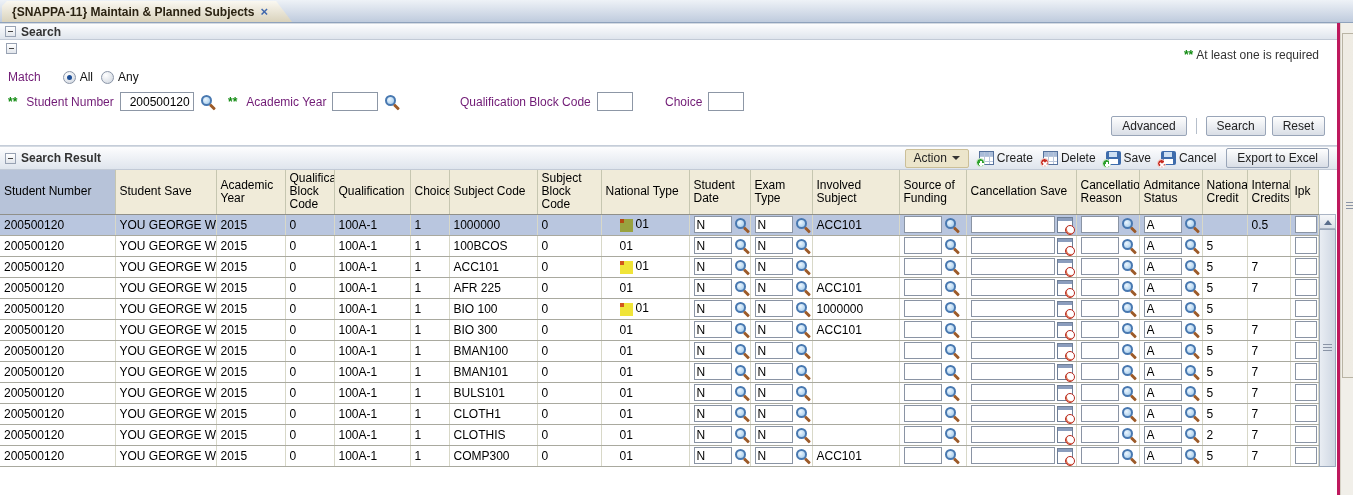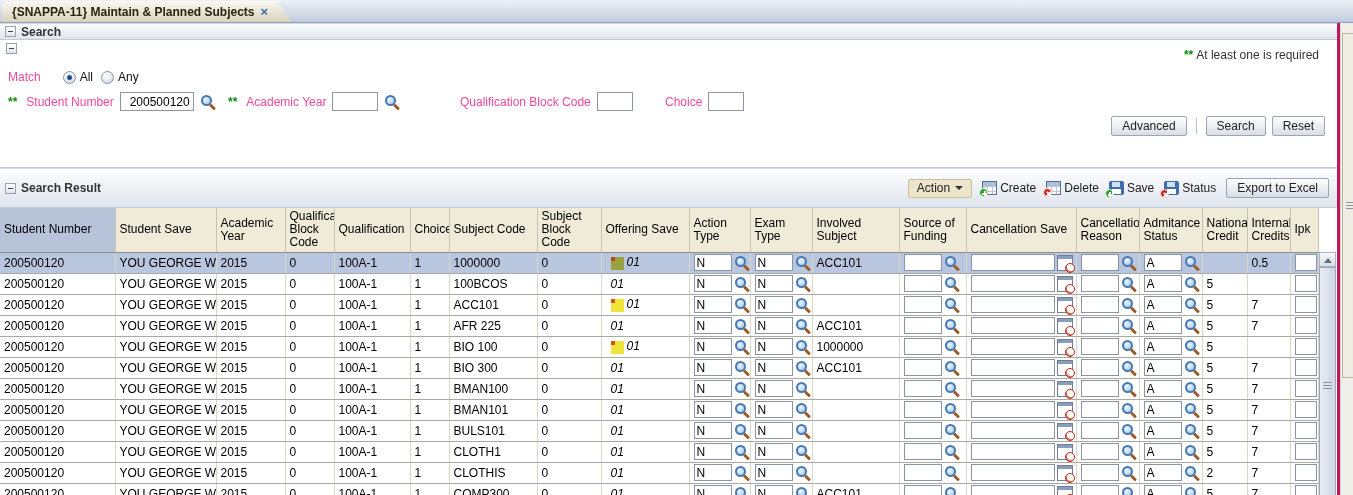--- a/index.html
+++ b/index.html
@@ -23,25 +23,25 @@
   
   .panel-header { height:17px; background:linear-gradient(#fdfdfe,#dfe5ed);
                   border-top:1px solid #d4dae2; border-bottom:1px solid #c2cad6;
                   display:flex; align-items:center; padding-left:5px; }
   .panel-title { font-weight:bold; color:#333; margin-left:5px; }
   .collapse-box { width:11px; height:11px; border:1px solid #98a2b3; background:linear-gradient(#fff,#e2e6ec);
                   position:relative; display:inline-block; cursor:pointer; flex:0 0 11px; }
   .collapse-box::before { content:""; position:absolute; left:2px; right:2px; top:4px; height:1px; background:#444; }
 
   
-  .search-body { position:relative; height:128px; border-bottom:1px solid #c5cdd9; background:#fff;padding-left:20px; }
+  .search-body { position:relative; height:106px; border-bottom:1px solid #c5cdd9; background:#fff;padding-left:20px; }
   .sub-collapse { position:absolute; left:6px; top:3px; }
   .required-note { position:absolute; right:18px; top:8px; color:#333; }
   .req-stars { color:#128b12; font-weight:bold; margin-right:3px; }
-  .field-label { color:#ec4899; }
+  .field-label { color:#701a75; }
   .match-row { position:absolute; left:8px; top:30px; display:flex; align-items:center; }
   .match-row .field-label { margin-right:14px; }
   .radio { width:13px; height:13px; border:1px solid #8b96a8; border-radius:50%;
            background:radial-gradient(circle at 35% 30%, #fff, #ccd3dd); display:inline-block;
            position:relative; cursor:pointer; margin:0 4px 0 8px; }
   .radio.checked::after { content:""; position:absolute; left:3px; top:3px; width:5px; height:5px;
                           border-radius:50%; background:#1d4e96; }
   .radio-label { color:#111; }
 
   .fields-row { position:absolute; left:0; top:52px; width:100%; height:22px; }
@@ -66,21 +66,21 @@
         border:1px solid #b8281c; border-radius:50%; background:#fff;
         box-shadow:inset 1px -1px 0 0 #d96a4a; }
 
   .search-buttons { position:absolute; right:12px; top:76px; display:flex; align-items:center; gap:6px; }
   .btn { height:20px; padding:1px 10px; background:linear-gradient(#fefefe,#d9dee6);
          border:1px solid #99a5b8; border-radius:2px; font:12px "Liberation Sans",sans-serif; color:#222;
          cursor:pointer; }
   .btn-sep { width:1px; height:16px; background:#b6bfcb; margin:0 3px; }
 
   
-  .results-header { height:40px; }
+  .results-header { height:24px; }
   .header-actions { margin-left:auto; display:flex; align-items:center; gap:10px; padding-right:8px; }
   .action-menu-btn { display:flex; align-items:center; gap:5px; background:#ece5cb; border:1px solid #cbbf98;
                      border-radius:2px; height:19px; padding:0 8px; font:12px "Liberation Sans",sans-serif;
                      color:#222; cursor:pointer; }
   .caret { width:0; height:0; border-left:4px solid transparent; border-right:4px solid transparent;
            border-top:4px solid #333; display:inline-block; }
   .tool-btn { display:flex; align-items:center; gap:3px; background:transparent; border:none;
               font:12px "Liberation Sans",sans-serif; color:#222; cursor:pointer; }
 
   .icon { display:inline-block; position:relative; }
@@ -117,21 +117,21 @@
   
   .table-area { display:flex; height:297px; overflow:hidden; }
   table { border-collapse:collapse; table-layout:fixed; width:1318px; flex:0 0 1318px; }
   th { height:44px; background:#f0ebd9; border-right:1px solid #c6c6b0; border-bottom:1px solid #90908a;
        font-weight:normal; text-align:left; padding:2px 4px; vertical-align:middle; line-height:13px;
        overflow:hidden; cursor:pointer; }
   th.rowheader { background:#b7c3d9; }
   td { height:20px; border-right:1px solid #d8d8c8; border-bottom:1px solid #a9a99f;
        padding:0 4px; overflow:hidden; white-space:nowrap; vertical-align:middle; background:#fff; }
   tr.selected td { background:#b9c6df; }
-  td.offering-cell { padding-left:9px;font-style:italic; }
+  td.offering-cell { padding-left:18px; }
   .cell-input { height:17px; width:38px; border:1px solid #8a94a4; background:#fff;
                 font:12px "Liberation Sans",sans-serif; padding:0 2px; vertical-align:middle; }
   .cell-input.date { width:84px; }
   .cell-input.mini { width:22px; }
   td .icon-magnifier, td .icon-date { vertical-align:middle; margin-left:2px; }
   .marker { width:13px; height:13px; background:#f0e438; display:inline-block; position:relative;
             vertical-align:middle; margin-right:3px; }
   .marker::before { content:""; position:absolute; left:0; top:0; width:4px; height:4px; background:#d2561c; }
   tr.selected .marker { background:#99a23f; }
   tr.selected .marker::before { background:#b34a12; }
@@ -241,21 +241,21 @@
           <button class="tool-btn">
             <span class="icon disk-icon">
                 <span class="badge plus"></span>
               </span>
             <span>Save</span>
           </button>
           <button class="tool-btn">
             <span class="icon disk-icon">
                 <span class="badge cross"></span>
               </span>
-            <span>Status</span>
+            <span>Cancel</span>
           </button>
           <button class="btn">Export to Excel</button>
         </div>
       </div>
 
 
       <div class="table-area">
         <table id="results-table">
             <colgroup>
               <col style="width: 115px;">
@@ -281,22 +281,22 @@
             <thead>
               <tr>
                 <th class="rowheader">Student Number</th>
                 <th>Student Save</th>
                 <th>Academic Year</th>
                 <th>Qualifica Block Code</th>
                 <th>Qualification</th>
                 <th>Choice</th>
                 <th>Subject Code</th>
                 <th>Subject Block Code</th>
-                <th>Offering Save</th>
-                <th>Action Type</th>
+                <th>National Type</th>
+                <th>Student Date</th>
                 <th>Exam Type</th>
                 <th>Involved Subject</th>
                 <th>Source of Funding</th>
                 <th>Cancellation Save</th>
                 <th>Cancellation Reason</th>
                 <th>Admitance Status</th>
                 <th>National Credit</th>
                 <th>Internal Credits</th>
                 <th>Ipk</th>
               </tr>

